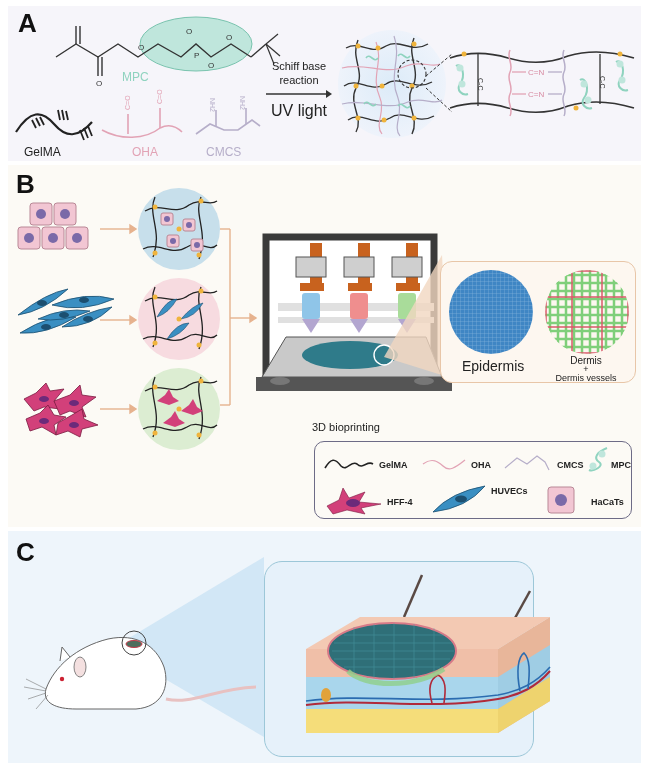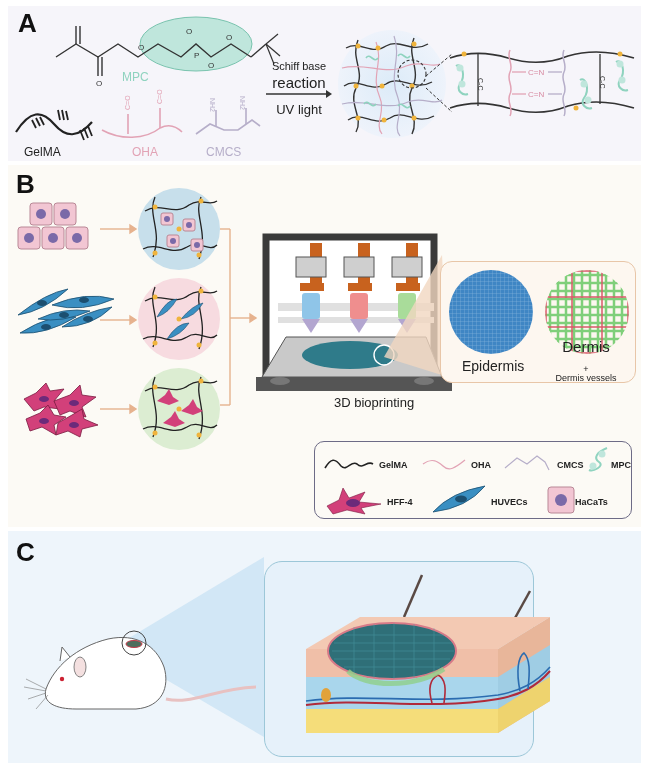--- a/index.html
+++ b/index.html
@@ -59,26 +59,26 @@
   <svg width="70" height="48" style="left:186px;top:88px;">
     <path d="M2,40 L16,30 L30,36 L44,36 L58,26 L66,32" fill="none" stroke="#b6aec9" stroke-width="1.6"></path>
     <line x1="22" y1="32" x2="22" y2="16" stroke="#b6aec9" stroke-width="1.6"></line>
     <line x1="52" y1="30" x2="52" y2="14" stroke="#b6aec9" stroke-width="1.6"></line>
     <text x="16" y="12" font-size="7" fill="#b6aec9" font-family="Liberation Sans, sans-serif" transform="rotate(90 20 8)">NH2</text>
     <text x="46" y="10" font-size="7" fill="#b6aec9" font-family="Liberation Sans, sans-serif" transform="rotate(90 50 6)">NH2</text>
   </svg>
   <div class="lbl" style="left:198px;top:139px;font-size:12px;color:#b6aec9;">CMCS</div>
 
   <div class="lbl" style="left:258px;top:54px;font-size:11px;text-align:center;width:66px;">Schiff base</div>
-  <div class="lbl" style="left:258px;top:68px;font-size:15px;text-align:center;width:66px;">reaction</div>
+  <div class="lbl" style="left:258px;top:68px;font-size:11px;text-align:center;width:66px;">reaction</div>
   <svg width="66" height="8" style="left:258px;top:84px;">
     <line x1="0" y1="4" x2="60" y2="4" stroke="#333" stroke-width="1.4"></line>
     <polygon points="60,0 66,4 60,8" fill="#333"></polygon>
   </svg>
-  <div class="lbl" style="left:258px;top:96px;font-size:13px;text-align:center;width:66px;">UV light</div>
+  <div class="lbl" style="left:258px;top:96px;font-size:16px;text-align:center;width:66px;">UV light</div>
 
   <svg width="112" height="112" style="left:328px;top:22px;">
     <defs>
       <radialGradient id="netGrad" cx="50%" cy="50%" r="50%">
         <stop offset="0%" stop-color="#dcebf8"></stop>
         <stop offset="100%" stop-color="#eef3fb"></stop>
       </radialGradient>
     </defs>
     <circle cx="56" cy="56" r="54" fill="url(#netGrad)"></circle>
     <path d="M10,20 C25,12 35,28 50,18 C65,10 75,26 92,16" fill="none" stroke="#333" stroke-width="1.4"></path>
@@ -368,25 +368,25 @@
           <line y1="62" x1="0" y2="62" x2="86"></line>
           <line y1="70" x1="0" y2="70" x2="86"></line>
           <line y1="78" x1="0" y2="78" x2="86"></line>
       </g>
       <g fill="none" stroke="#d95a6a" stroke-width="1.5">
         <rect x="28" y="2" width="30" height="82"></rect>
         <rect x="2" y="28" width="82" height="30"></rect>
       </g>
     </g>
   </svg>
-  <div class="lbl" style="left:548px;top:173px;font-size:15px;width:60px;text-align:center;">Dermis</div>
+  <div class="lbl" style="left:548px;top:190px;font-size:10px;width:60px;text-align:center;">Dermis</div>
   <div class="lbl" style="left:548px;top:199px;font-size:9px;width:60px;text-align:center;">+</div>
   <div class="lbl" style="left:542px;top:208px;font-size:9px;width:72px;text-align:center;">Dermis vessels</div>
 
-  <div class="lbl" style="left:304px;top:230px;font-size:13px;margin-left:22px;">3D bioprinting</div>
+  <div class="lbl" style="left:304px;top:256px;font-size:11px;">3D bioprinting</div>
 
   <div style="position:absolute;left:306px;top:276px;width:318px;height:78px;border:1.5px solid #6d6b86;border-radius:10px;">
     <svg width="50" height="12" style="left:10px;top:16px;">
       <path d="M0,10 C6,0 10,0 16,8 C22,14 26,2 32,6 C38,12 42,2 48,6" fill="none" stroke="#222" stroke-width="1.6"></path>
     </svg>
     <div class="legend-label" style="left:64px;top:18px;">GelMA</div>
     <svg width="44" height="12" style="left:108px;top:16px;">
       <path d="M0,6 C8,0 14,2 20,8 C26,14 32,10 42,2" fill="none" stroke="#e2a3b5" stroke-width="1.3"></path>
     </svg>
     <div class="legend-label" style="left:156px;top:18px;">OHA</div>
@@ -403,26 +403,26 @@
 
     <svg width="58" height="28" style="left:10px;top:44px;">
       <path d="M2,20 L14,14 L18,2 L24,12 L40,6 L34,16 L56,18 L36,22 L40,28 L22,24 L8,28 Z" fill="#d2407a" stroke="#7a1a40" stroke-width="0.6"></path>
       <ellipse cx="28" cy="17" rx="7" ry="4" fill="#6c2a7a"></ellipse>
     </svg>
     <div class="legend-label" style="left:72px;top:55px;">HFF-4</div>
     <svg width="56" height="30" style="left:116px;top:42px;">
       <path d="M2,28 Q20,8 54,2 Q36,24 2,28 Z" fill="#3a8fc2" stroke="#1c4f70" stroke-width="0.8"></path>
       <ellipse cx="30" cy="15" rx="6" ry="3.5" fill="#1c4f70"></ellipse>
     </svg>
-    <div class="legend-label" style="left:176px;top:55px;">HUVECs</div>
+    <div class="legend-label" style="left:176px;top:44px;">HUVECs</div>
     <svg width="28" height="28" style="left:232px;top:44px;">
       <rect x="1" y="1" width="26" height="26" rx="3" fill="#f2c6d3" stroke="#b98896"></rect>
       <circle cx="14" cy="14" r="6" fill="#7a6aa8"></circle>
     </svg>
-    <div class="legend-label" style="left:260px;top:55px;">HaCaTs</div>
+    <div class="legend-label" style="left:276px;top:55px;">HaCaTs</div>
   </div>
 </div>
 
 <div class="panel" id="panelC">
   <div class="panel-letter" style="left:8px;top:6px;">C</div>
 
   <svg width="150" height="190" style="left:116px;top:20px;">
     <polygon points="0,90 140,6 140,186 0,104" fill="#cde4f4" opacity="0.85"></polygon>
   </svg>
 

